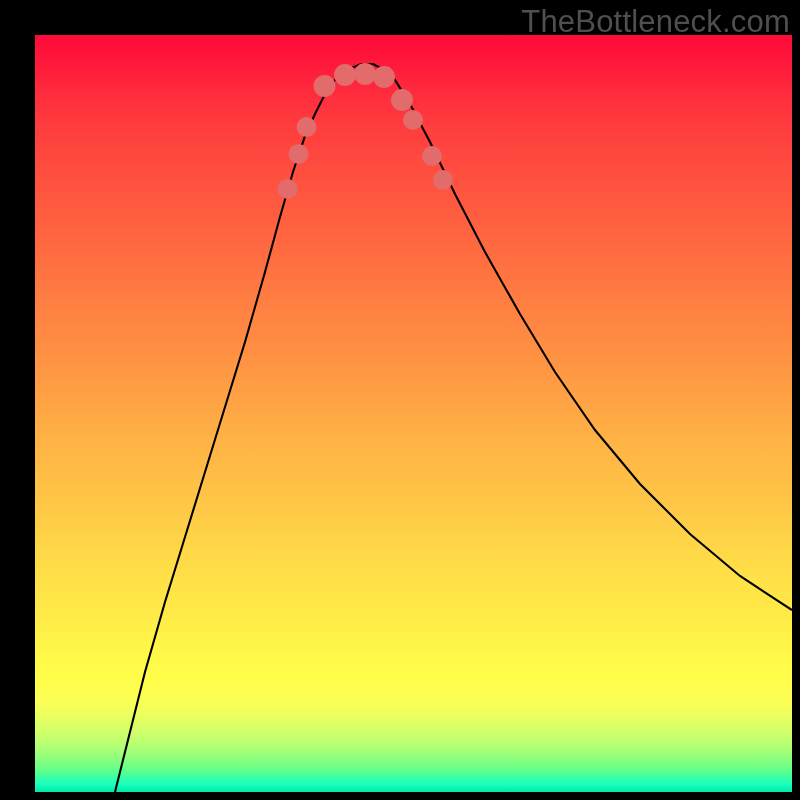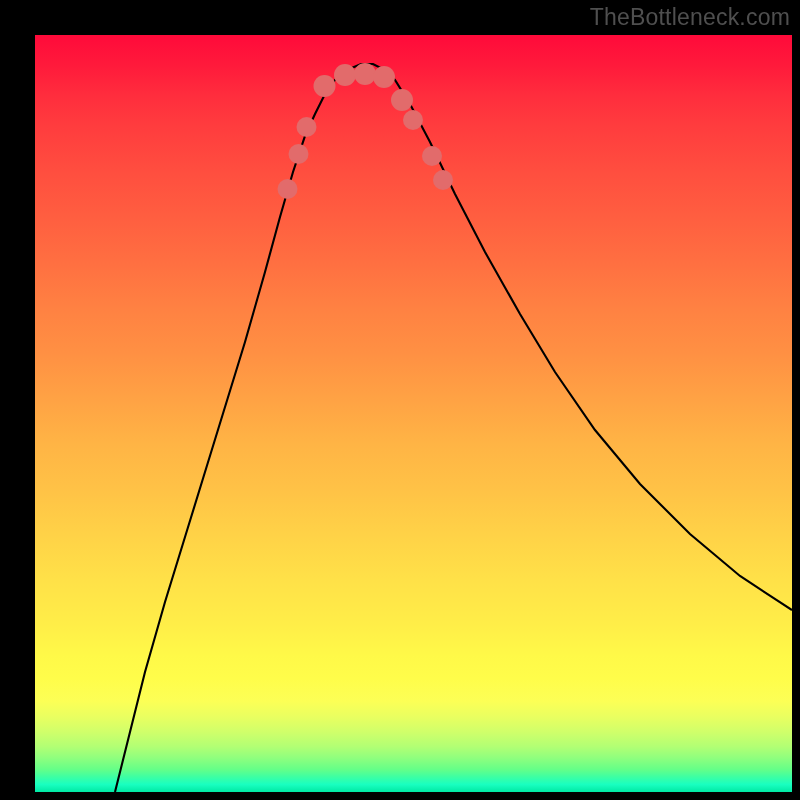--- a/index.html
+++ b/index.html
@@ -61,21 +61,21 @@
     left: 0;
     top: 0;
     width: 757px;
     height: 757px;
   }
   .watermark {
     position: absolute;
     top: 4px;
     right: 10px;
     color: #4f4f4f;
-    font-size: 23px;
+    font-size: 31px;
     font-weight: 400;
     letter-spacing: 0.2px;
   }
 </style>
 </head>
 <body>
 
 <div class="frame">
   <div class="watermark">TheBottleneck.com</div>
   <div class="plot">

